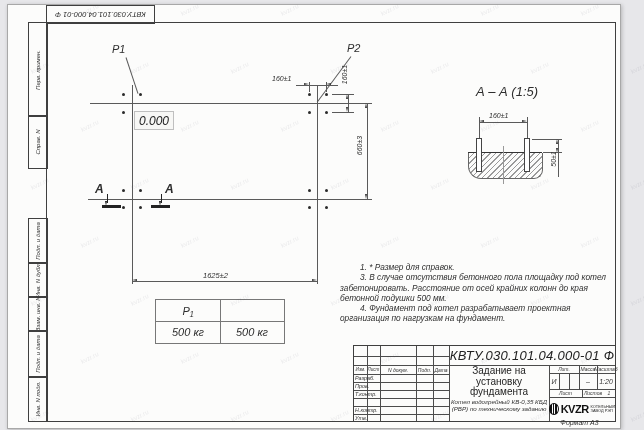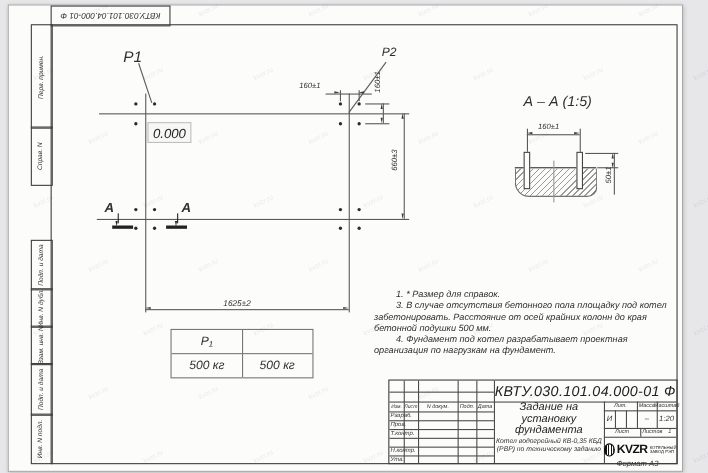--- a/index.html
+++ b/index.html
@@ -38,21 +38,21 @@
              font-style:italic;font-size:11px;color:#2e2e2e;}
   .notes{position:absolute;left:340px;top:262px;width:274px;}
   .notes p{margin:0;font-size:8.3px;line-height:10.3px;text-indent:20px;font-style:italic;color:#2e2e2e;}
   #tb{position:absolute;left:353px;top:345px;width:261px;height:75px;border:1.3px solid #3f3f3f;box-sizing:content-box;}
   #tb .hl,#tb .vl{background:#4c4c4c;}
   #tb .lbl{position:absolute;font-size:5px;font-style:italic;color:#333;white-space:nowrap;
            display:flex;align-items:center;justify-content:center;}
   .docnum{position:absolute;left:95px;top:0;width:166px;height:19px;display:flex;align-items:center;justify-content:center;
           font-size:13px;font-style:italic;color:#222;letter-spacing:.3px;white-space:nowrap;}
   .tbtitle{position:absolute;left:95px;top:20px;width:100px;font-size:10px;line-height:10.5px;
-           font-style:italic;color:#222;text-align:center;}
+           color:#222;text-align:center;}
   .tbsub{position:absolute;left:95px;top:52px;width:100px;font-size:6.2px;line-height:7px;
          font-style:italic;color:#333;text-align:center;}
   .logo{position:absolute;left:195px;top:51px;width:66px;height:24px;display:flex;align-items:center;justify-content:center;gap:2px;}
   .logomark{width:12px;height:12px;border-radius:50%;background:
             repeating-linear-gradient(90deg,#111 0 1.5px,#fff 1.5px 2.5px);border:1.6px solid #111;box-sizing:border-box;}
   .logotext{font-weight:bold;font-size:11px;color:#111;letter-spacing:-.5px;}
   .logocap{font-size:3.9px;line-height:4.3px;color:#222;}
   .fmt{position:absolute;left:545px;top:419px;width:69px;text-align:center;font-size:7px;font-style:italic;color:#333;}
   .wm-layer{position:absolute;left:0;top:0;width:644px;height:430px;pointer-events:none;z-index:40;}
   .wm{position:absolute;font-size:6.5px;color:rgba(70,70,90,.10);transform:rotate(-27deg);white-space:nowrap;}
@@ -105,21 +105,21 @@
   <i class="dot" style="left:325px;top:111px"></i>
   <i class="dot" style="left:122px;top:189px"></i>
   <i class="dot" style="left:139px;top:189px"></i>
   <i class="dot" style="left:122px;top:206px"></i>
   <i class="dot" style="left:139px;top:206px"></i>
   <i class="dot" style="left:308px;top:189px"></i>
   <i class="dot" style="left:325px;top:189px"></i>
   <i class="dot" style="left:308px;top:206px"></i>
   <i class="dot" style="left:325px;top:206px"></i>
 
-  <span class="t" style="left:112px;top:43px;font-size:14px">P1</span>
+  <span class="t" style="left:112px;top:43px;font-size:11px">P1</span>
   <i class="leader" style="left:126px;top:57px;width:38px;transform:rotate(71.6deg)"></i>
   <span class="t" style="left:347px;top:42px;font-size:11px">P2</span>
   <i class="leader" style="left:351px;top:56px;width:57px;transform:rotate(126.5deg)"></i>
 
   <div class="elev">0.000</div>
 
   <i class="vl" style="left:309px;top:82px;height:10px"></i>
   <i class="vl" style="left:326px;top:82px;height:10px"></i>
   <i class="hl" style="left:296px;top:85px;width:42px"></i>
   <i class="ar" style="left:304px;top:83.4px"></i>

